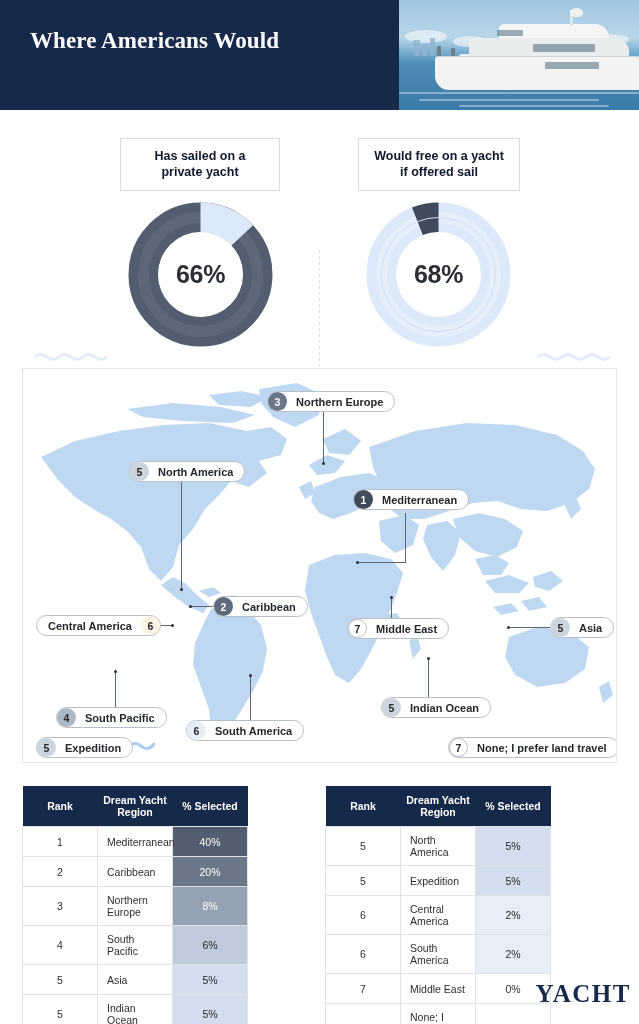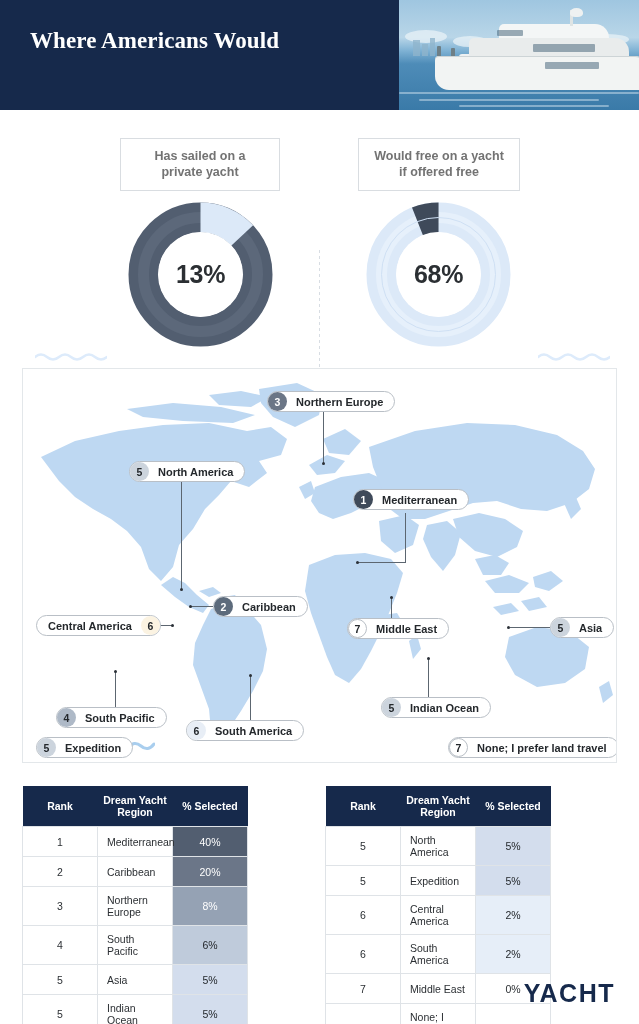--- a/index.html
+++ b/index.html
@@ -63,21 +63,21 @@
   
   .donut-section{position:relative;height:235px;}
   .divider-v{
     position:absolute;left:319px;top:140px;width:1px;height:190px;
     background:repeating-linear-gradient(to bottom,#d8dde3 0 3px,transparent 3px 6px);
   }
   .stat-box{
     position:absolute;box-sizing:border-box;
     border:1px solid #d9dde1;background:#ffffff;
     text-align:center;padding:9px 12px;
-    font-size:12.5px;font-weight:bold;color:#737373;line-height:1.3;
+    font-size:12.5px;font-weight:bold;color:#0f172a;line-height:1.3;
   }
   .donut-wrap{position:absolute;}
   .donut-center-text{
     position:absolute;left:0;top:0;width:100%;height:100%;
     display:flex;align-items:center;justify-content:center;
     font-size:25px;font-weight:bold;color:#2b2f33;letter-spacing:-.3px;
   }
 
   
   .map-panel{
@@ -117,23 +117,23 @@
   tbody td{
     padding:7px 4px;color:#2b2f33;border:1px solid #dfe3e7;
     background:#ffffff;height:15px;
   }
   td.c-rank{text-align:center;width:48px;}
   td.c-region{text-align:left;padding-left:9px;}
   td.c-pct{text-align:center;width:76px;}
 
   
   .footer-logo{
-    position:absolute;right:24px;bottom:16px;
+    position:absolute;right:8px;bottom:16px;
     color:#16294b;font-size:25px;font-weight:bold;
-    letter-spacing:1.5px;font-family:Liberation Sans, sans-serif;margin-left:9px;
+    letter-spacing:1.5px;font-family:Liberation Serif, serif;margin-left:9px;
   }
 </style>
 </head>
 <body>
 
 <div class="header">
   <div class="header-photo">
     <div class="sky-cloud" style="left:6px;top:30px;width:42px;height:13px;"></div>
     <div class="sky-cloud" style="left:54px;top:36px;width:34px;height:11px;"></div>
     <div class="sky-cloud" style="left:120px;top:26px;width:50px;height:12px;"></div>
@@ -210,26 +210,26 @@
   </div>
   <div class="donut-wrap" style="left:128px;top:92px;width:145px;height:145px;">
     <svg width="145" height="145" viewBox="0 0 145 145">
 
       <circle cx="72.5" cy="72.5" r="57" fill="none" stroke="#525e70" stroke-width="30"></circle>
       <circle cx="72.5" cy="72.5" r="57" fill="none" stroke="#5c687a" stroke-width="11"></circle>
 
       <circle cx="72.5" cy="72.5" r="57" fill="none" stroke="#dce9f8" stroke-width="30" stroke-dasharray="46.6 311.6" transform="rotate(-90 72.5 72.5)"></circle>
       <circle cx="72.5" cy="72.5" r="42.5" fill="#ffffff"></circle>
     </svg>
-    <div class="donut-center-text">13%</div>
+    <div class="donut-center-text">66%</div>
   </div>
 
   <div class="stat-box" style="left:358px;top:28px;width:162px;">
     <div>Would free on a yacht</div>
-    <div>if offered free</div>
+    <div>if offered sail</div>
   </div>
   <div class="donut-wrap" style="left:366px;top:92px;width:145px;height:145px;">
     <svg width="145" height="145" viewBox="0 0 145 145">
       <circle cx="72.5" cy="72.5" r="57" fill="none" stroke="#dce9f8" stroke-width="30"></circle>
       <circle cx="72.5" cy="72.5" r="57" fill="none" stroke="#e6f0fb" stroke-width="11"></circle>
 
       <circle cx="72.5" cy="72.5" r="57" fill="none" stroke="#3f4a5a" stroke-width="30" stroke-dasharray="21.5 336.7" transform="rotate(-111.6 72.5 72.5)"></circle>
       <circle cx="72.5" cy="72.5" r="42.5" fill="#ffffff"></circle>
       <circle cx="72.5" cy="72.5" r="57" fill="none" stroke="#cfe0f4" stroke-width="1"></circle>
     </svg>

